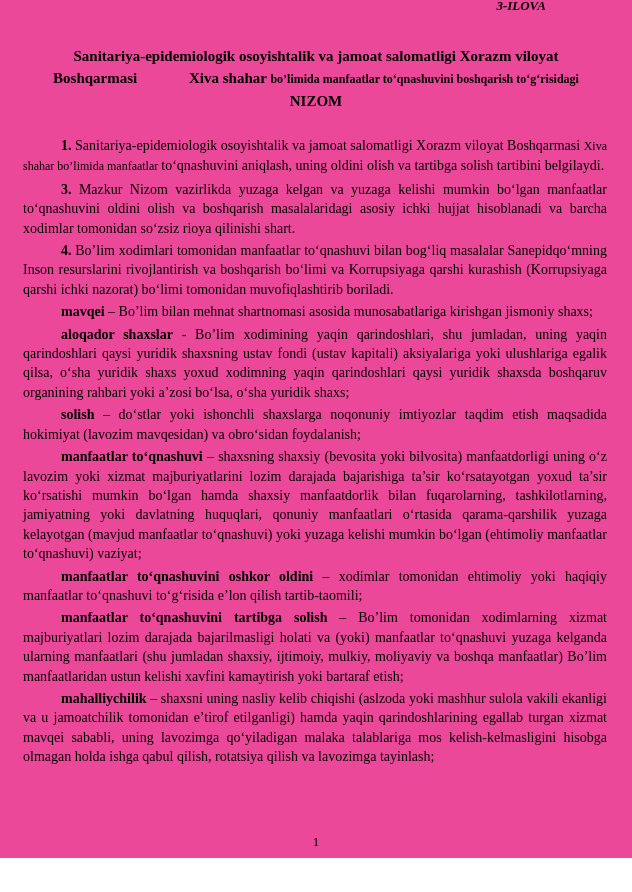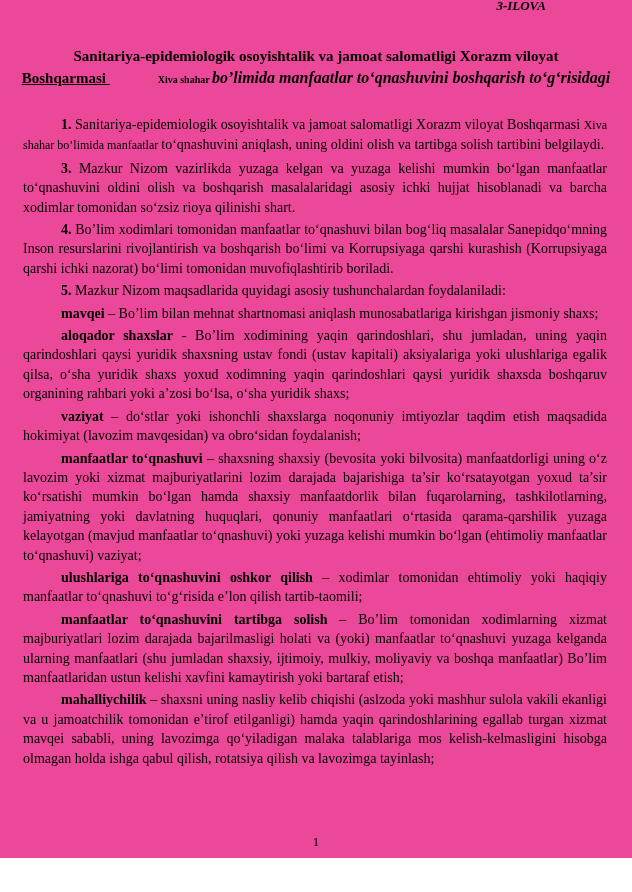--- a/index.html
+++ b/index.html
@@ -43,53 +43,53 @@
     text-align: justify;
   }
   .para {
     margin: 3px;
     text-indent: 38px;
   }
   .seg-bold { font-weight: bold; }
   .seg-normal { }
   .seg-italic { }
   .seg-small { font-size: 12px; }
-  .seg-title-lg { font-size: 15px; text-decoration: underline; }
-  .seg-title-sm { font-size: 10px; margin-left: 48px; }
-  .seg-title-md { font-size: 16px; font-style: italic; }
+  .seg-title-lg { font-size: 15px; }
+  .seg-title-sm { font-size: 15px; margin-left: 48px; }
+  .seg-title-md { font-size: 12px; }
   .page-number {
     position: absolute;
     bottom: 8px;
     left: 0;
     right: 0;
     text-align: center;
     font-size: 13px;
   }
 </style>
 </head>
 <body>
 
 <div class="page">
 
   <div class="annotation">3-ILOVA</div>
 
   <div class="title-block">
     <div class="t-line">Sanitariya-epidemiologik osoyishtalik va jamoat salomatligi Xorazm viloyat</div>
     <div class="t-line"><span class="seg-title-lg">Boshqarmasi </span><span class="seg-title-sm">Xiva shahar </span><span class="seg-title-md"> bo’limida manfaatlar toʻqnashuvini boshqarish toʻgʻrisidagi</span></div>
+    <div class="t-line">NIZOM</div>
   </div>
 
   <div class="body-text">
       <p class="para"><span class="seg-bold">1. </span><span class="seg-normal">Sanitariya-epidemiologik osoyishtalik va jamoat salomatligi Xorazm viloyat Boshqarmasi </span><span class="seg-small">Xiva shahar bo’limida manfaatlar </span><span class="seg-normal">toʻqnashuvini aniqlash, uning oldini olish va tartibga solish tartibini belgilaydi.</span></p>
       <p class="para"><span class="seg-bold">3. </span><span class="seg-normal">Mazkur Nizom vazirlikda yuzaga kelgan va yuzaga kelishi mumkin boʻlgan manfaatlar toʻqnashuvini oldini olish va boshqarish masalalaridagi asosiy ichki hujjat hisoblanadi va barcha xodimlar tomonidan soʻzsiz rioya qilinishi shart.</span></p>
       <p class="para"><span class="seg-bold">4. </span><span class="seg-normal">Bo’lim xodimlari tomonidan manfaatlar toʻqnashuvi bilan bogʻliq masalalar Sanepidqoʻmning Inson resurslarini rivojlantirish va boshqarish boʻlimi va Korrupsiyaga qarshi kurashish (Korrupsiyaga qarshi ichki nazorat) boʻlimi tomonidan muvofiqlashtirib boriladi.</span></p>
-      <p class="para"><span class="seg-bold">5. </span><span class="seg-normal">Mazkur Nizom maqsadlarida quyidagi asosiy tushunchalardan foydalaniladi:</span></p>
-      <p class="para"><span class="seg-bold">mavqei</span><span class="seg-normal"> – Bo’lim bilan mehnat shartnomasi aniqlash munosabatlariga kirishgan jismoniy shaxs;</span></p>
+      <p class="para"><span class="seg-bold">mavqei</span><span class="seg-normal"> – Bo’lim bilan mehnat shartnomasi asosida munosabatlariga kirishgan jismoniy shaxs;</span></p>
       <p class="para"><span class="seg-bold">aloqador shaxslar</span><span class="seg-normal"> - Bo’lim xodimining yaqin qarindoshlari, shu jumladan, uning yaqin qarindoshlari qaysi yuridik shaxsning ustav fondi </span><span class="seg-italic">(ustav kapitali)</span><span class="seg-normal"> aksiyalariga yoki ulushlariga egalik qilsa, oʻsha yuridik shaxs yoxud xodimning yaqin qarindoshlari qaysi yuridik shaxsda boshqaruv organining rahbari yoki a’zosi boʻlsa, oʻsha yuridik shaxs;</span></p>
-      <p class="para"><span class="seg-bold">vaziyat</span><span class="seg-normal"> – doʻstlar yoki ishonchli shaxslarga noqonuniy imtiyozlar taqdim etish maqsadida hokimiyat (lavozim mavqesidan) va obroʻsidan foydalanish;</span></p>
+      <p class="para"><span class="seg-bold">solish</span><span class="seg-normal"> – doʻstlar yoki ishonchli shaxslarga noqonuniy imtiyozlar taqdim etish maqsadida hokimiyat (lavozim mavqesidan) va obroʻsidan foydalanish;</span></p>
       <p class="para"><span class="seg-bold">manfaatlar toʻqnashuvi</span><span class="seg-normal"> – shaxsning shaxsiy (bevosita yoki bilvosita) manfaatdorligi uning oʻz lavozim yoki xizmat majburiyatlarini lozim darajada bajarishiga ta’sir koʻrsatayotgan yoxud ta’sir koʻrsatishi mumkin boʻlgan hamda shaxsiy manfaatdorlik bilan fuqarolarning, tashkilotlarning, jamiyatning yoki davlatning huquqlari, qonuniy manfaatlari oʻrtasida qarama-qarshilik yuzaga kelayotgan (mavjud manfaatlar toʻqnashuvi) yoki yuzaga kelishi mumkin boʻlgan (ehtimoliy manfaatlar toʻqnashuvi) vaziyat;</span></p>
-      <p class="para"><span class="seg-bold">ulushlariga toʻqnashuvini oshkor qilish</span><span class="seg-normal"> – xodimlar tomonidan ehtimoliy yoki haqiqiy manfaatlar toʻqnashuvi toʻgʻrisida e’lon qilish tartib-taomili;</span></p>
+      <p class="para"><span class="seg-bold">manfaatlar toʻqnashuvini oshkor oldini</span><span class="seg-normal"> – xodimlar tomonidan ehtimoliy yoki haqiqiy manfaatlar toʻqnashuvi toʻgʻrisida e’lon qilish tartib-taomili;</span></p>
       <p class="para"><span class="seg-bold">manfaatlar toʻqnashuvini tartibga solish</span><span class="seg-normal"> – Bo’lim tomonidan xodimlarning xizmat majburiyatlari lozim darajada bajarilmasligi holati va (yoki) manfaatlar toʻqnashuvi yuzaga kelganda ularning manfaatlari </span><span class="seg-italic">(shu jumladan shaxsiy, ijtimoiy, mulkiy, moliyaviy va boshqa manfaatlar)</span><span class="seg-normal"> Bo’lim manfaatlaridan ustun kelishi xavfini kamaytirish yoki bartaraf etish;</span></p>
       <p class="para"><span class="seg-bold">mahalliychilik</span><span class="seg-normal"> – shaxsni uning nasliy kelib chiqishi </span><span class="seg-italic">(aslzoda yoki mashhur sulola vakili ekanligi va u jamoatchilik tomonidan e’tirof etilganligi)</span><span class="seg-normal"> hamda yaqin qarindoshlarining egallab turgan xizmat mavqei sababli, uning lavozimga qoʻyiladigan malaka talablariga mos kelish-kelmasligini hisobga olmagan holda ishga qabul qilish, rotatsiya qilish va lavozimga tayinlash;</span></p>
     </div>
 
   <div class="page-number">1</div>
 
 </div>
 
 </body></html>

